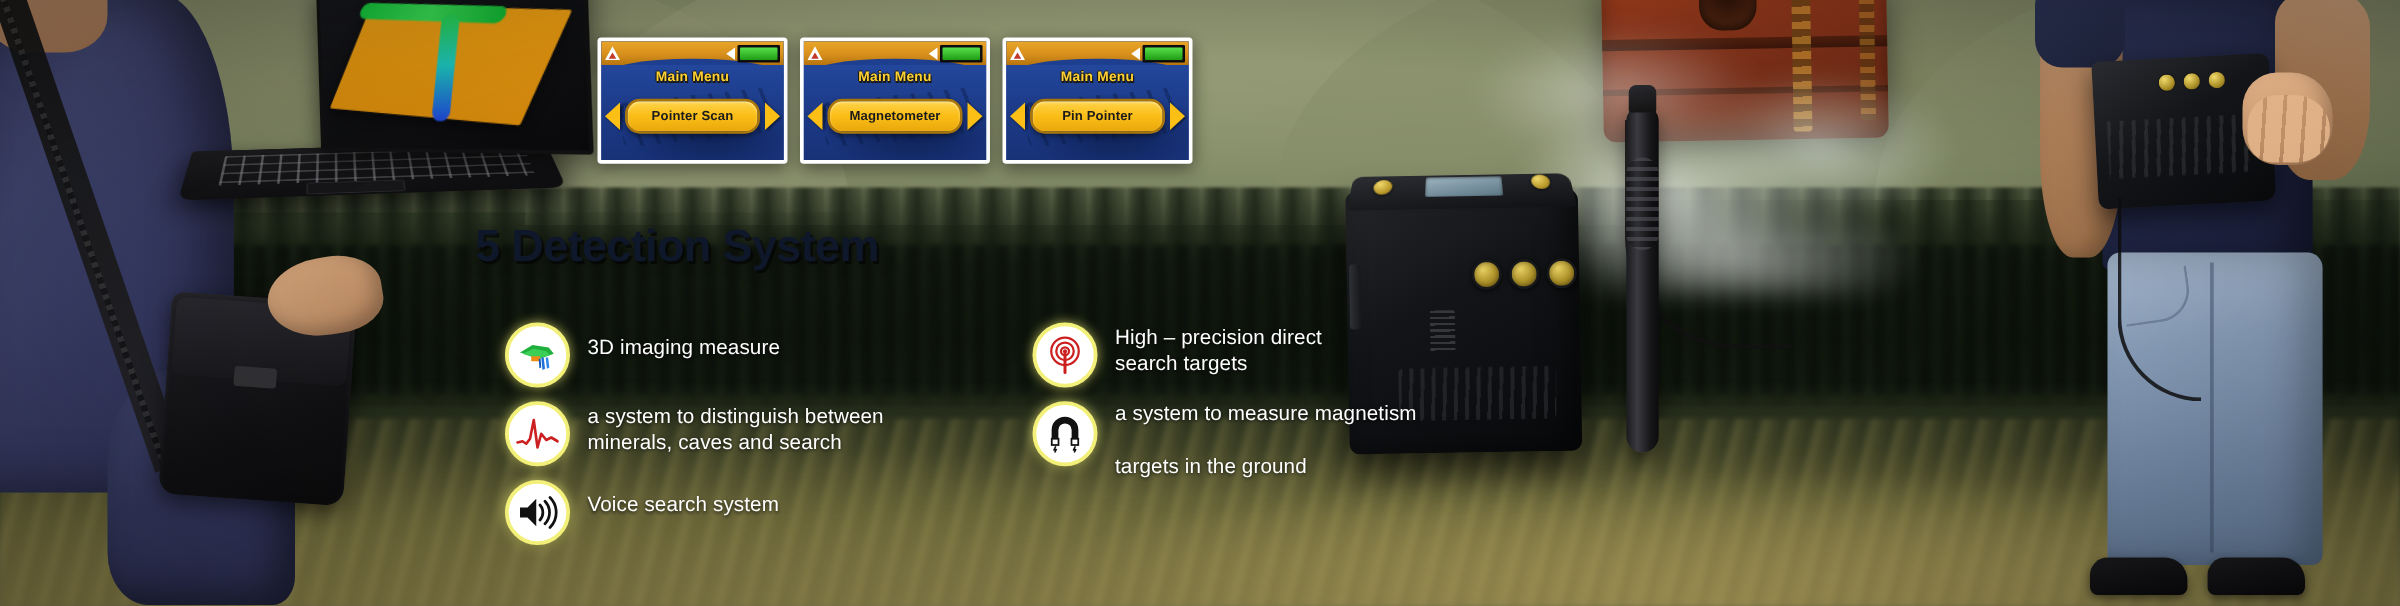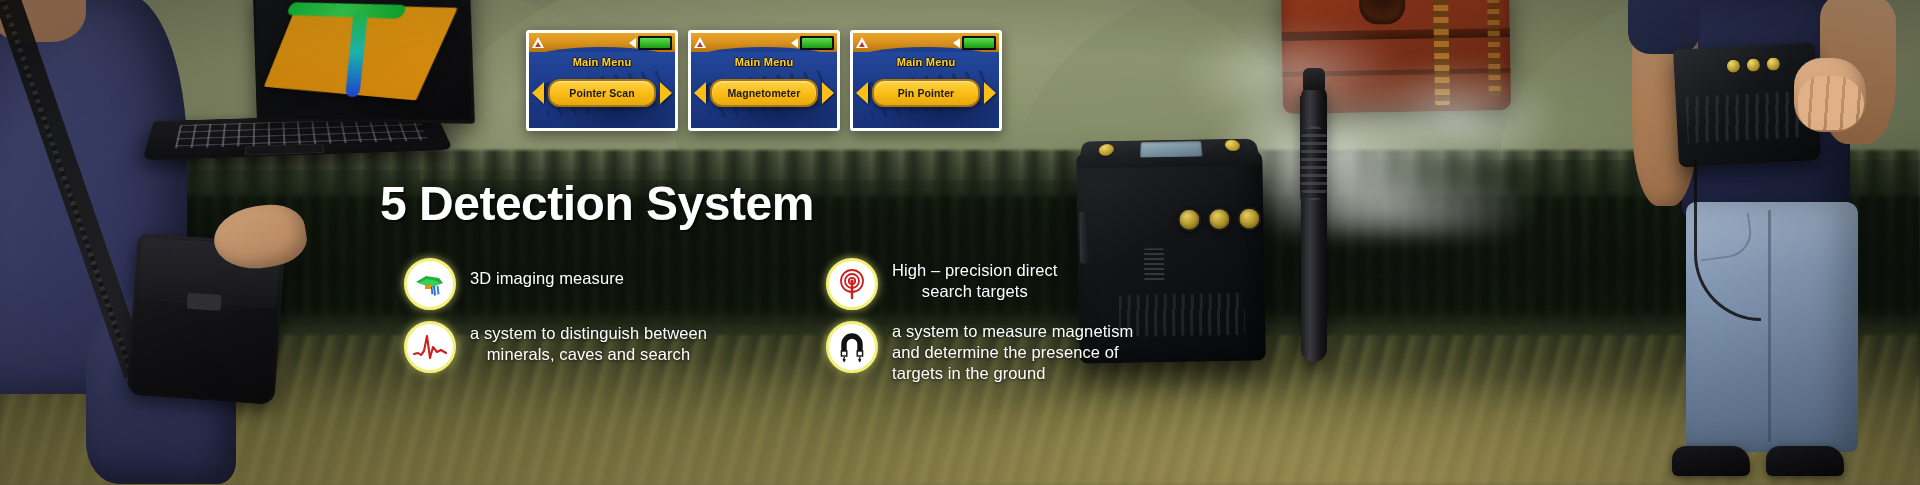--- a/index.html
+++ b/index.html
@@ -533,21 +533,20 @@
     z-index: 6;
   }
 
   
   .panels {
     position: absolute;
     left: 478px; top: 30px;
     display: flex;
     gap: 10px;
     z-index: 20;
-    margin-left: 48px;
   }
   .panel {
     width: 146px;
     background: #1e3f8f;
     border: 3px solid #ffffff;
     border-radius: 3px;
     box-shadow: 0 4px 14px rgba(0,0,0,0.45);
     overflow: hidden;
   }
   .panel-header {
@@ -689,23 +688,23 @@
     letter-spacing: .1px;
     box-shadow: inset 0 1px 2px rgba(255,255,255,0.5), 0 2px 4px rgba(0,0,0,0.4);
     cursor: pointer;
     white-space: nowrap;
   }
 
   
   .headline {
     position: absolute;
     left: 380px; top: 176px;
-    font-size: 48px;
+    font-size: 36px;
     font-weight: bold;
-    color: #ffffff;
+    color: #0f172a;
     letter-spacing: -0.5px;
     text-shadow:
       2px 2px 0 rgba(0,0,0,0.55),
       0 0 14px rgba(0,0,0,0.45);
     z-index: 25;
     white-space: nowrap;
   }
 
   
   .features-left {
@@ -739,21 +738,21 @@
     overflow: hidden;
   }
   .f-text {
     font-size: 16.5px;
     color: #ffffff;
     line-height: 1.28;
     padding-top: 10px;
     text-shadow: 0 1px 3px rgba(0,0,0,0.75);
     letter-spacing: .1px;
   }
-  .f-text.two-line { padding-top: 2px; text-align: center; }
+  .f-text.two-line { padding-top: 2px; }
   .f-text.three-line { padding-top: 0px; }
 </style>
 </head>
 <body>
 
 <div id="banner">
 
   <div class="bg-layer bg-base"></div>
   <div class="hill hill-a"></div>
   <div class="hill hill-b"></div>
@@ -944,20 +943,31 @@
         <svg width="36" height="30" viewBox="0 0 36 30" aria-hidden="true">
           <polyline points="2,22 6,21 9,23 12,19 15,4 18,26 21,15 25,20 29,18 34,21" fill="none" stroke="#cc2020" stroke-width="2.1" stroke-linejoin="round" stroke-linecap="round"></polyline>
         </svg>
       </div>
       <div class="f-text two-line">
         <span>a system to distinguish between</span><br>
         <span>minerals, caves and search</span>
       </div>
     </div>
 
+    <div class="feature">
+      <div class="f-icon">
+        <svg width="34" height="30" viewBox="0 0 34 30" aria-hidden="true">
+          <path d="M3 11 L9 11 L16 4 L16 26 L9 19 L3 19 Z" fill="#111111"></path>
+          <path d="M19 9 A9 9 0 0 1 19 21" fill="none" stroke="#111111" stroke-width="2.2" stroke-linecap="round"></path>
+          <path d="M23 6 A13 13 0 0 1 23 24" fill="none" stroke="#111111" stroke-width="2.2" stroke-linecap="round"></path>
+          <path d="M27 3 A17 17 0 0 1 27 27" fill="none" stroke="#111111" stroke-width="2.2" stroke-linecap="round"></path>
+        </svg>
+      </div>
+      <div class="f-text">Voice search system</div>
+    </div>
 
   </div>
 
   <div class="features-right">
 
     <div class="feature">
       <div class="f-icon">
         <svg width="32" height="32" viewBox="0 0 32 32" aria-hidden="true">
           <circle cx="16" cy="13" r="11" fill="none" stroke="#cc2020" stroke-width="1.8"></circle>
           <circle cx="16" cy="13" r="7" fill="none" stroke="#cc2020" stroke-width="1.8"></circle>
@@ -977,20 +987,20 @@
         <svg width="32" height="32" viewBox="0 0 32 32" aria-hidden="true">
           <path d="M8 22 L8 13 A8 8 0 0 1 24 13 L24 22" fill="none" stroke="#111111" stroke-width="5.4" stroke-linecap="butt"></path>
           <rect x="5.4" y="20" width="5.4" height="5" fill="#ffffff" stroke="#111111" stroke-width="1.4"></rect>
           <rect x="21.2" y="20" width="5.4" height="5" fill="#ffffff" stroke="#111111" stroke-width="1.4"></rect>
           <path d="M8.6 26 L7.2 29 L9 28.6 L7.8 31" fill="none" stroke="#111111" stroke-width="1.3" stroke-linejoin="round"></path>
           <path d="M24.2 26 L22.8 29 L24.6 28.6 L23.4 31" fill="none" stroke="#111111" stroke-width="1.3" stroke-linejoin="round"></path>
         </svg>
       </div>
       <div class="f-text three-line">
         <span>a system to measure magnetism</span><br>
-        <span>and determine the presence of</span><br>
+        <br>
         <span>targets in the ground</span>
       </div>
     </div>
 
   </div>
 
 </div>
 
 </body></html>

